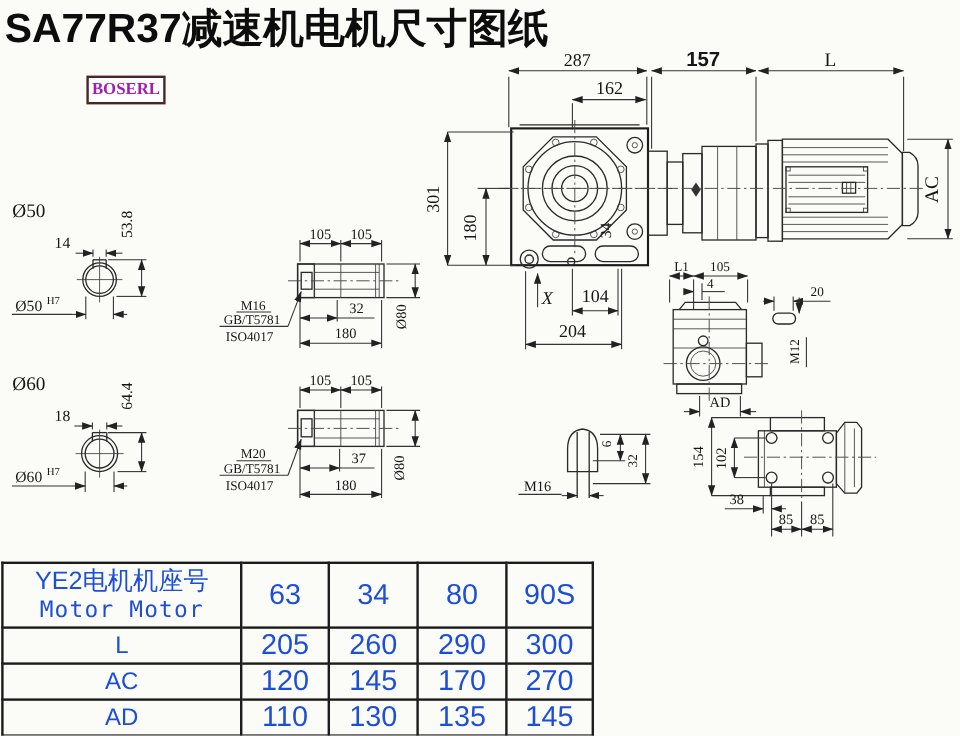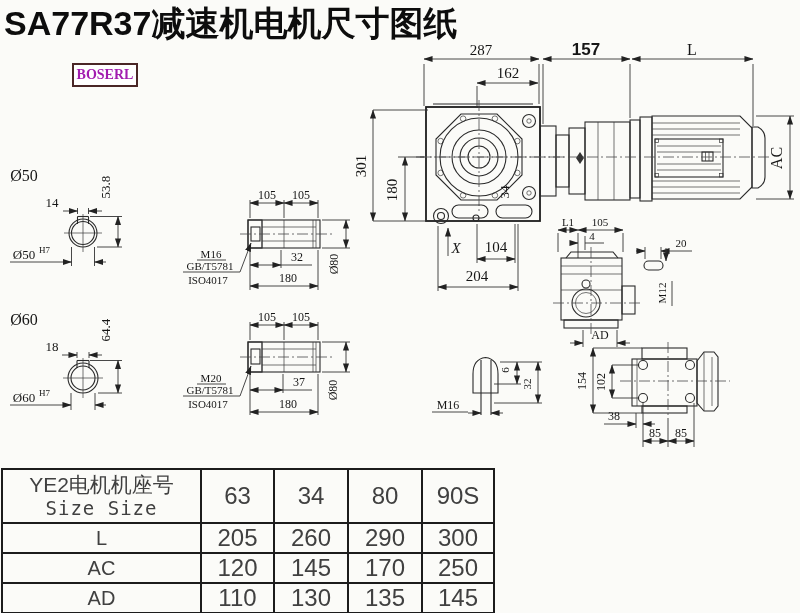--- a/index.html
+++ b/index.html
@@ -20,21 +20,21 @@
   svg text{fill:#161616;}
   svg .ts{font-family:"Liberation Serif",serif;font-size:13px;text-anchor:middle;}
   svg .ts11{font-family:"Liberation Serif",serif;font-size:11px;text-anchor:middle;}
   svg .ts12{font-family:"Liberation Serif",serif;font-size:12px;text-anchor:middle;}
   svg .ts15{font-family:"Liberation Serif",serif;font-size:15px;text-anchor:middle;}
   svg .ts16{font-family:"Liberation Serif",serif;font-size:16px;text-anchor:middle;}
   svg .tb{font-family:"Liberation Sans",sans-serif;font-weight:bold;font-size:17px;text-anchor:middle;}
   #dimtable{position:absolute;left:1px;top:468px;width:492px;height:140px;border-collapse:collapse;
             table-layout:fixed;background:transparent;}
   #dimtable td,#dimtable th{border:2px solid #1c1c1c;text-align:center;vertical-align:middle;
-            padding:0;color:#404040;font-weight:normal;}
+            padding:0;color:#1d4ed8;font-weight:normal;}
   #dimtable .hdrcn{font-size:21px;line-height:24px;font-family:"Liberation Sans",sans-serif;}
   #dimtable .hdren{font-size:19px;line-height:22px;font-family:"DejaVu Sans Mono",monospace;letter-spacing:1px;}
   #dimtable .num{font-size:24px;font-family:"Liberation Sans",sans-serif;}
   #dimtable .lbl{font-size:20px;font-family:"Liberation Sans",sans-serif;}
 </style>
 </head>
 <body>
 
 <div id="stage">
   <div id="title">SA77R37减速机电机尺寸图纸</div>
@@ -388,40 +388,40 @@
       <col style="width:199px">
         <col style="width:73px">
         <col style="width:74px">
         <col style="width:74px">
         <col style="width:72px">
     </colgroup>
     <tbody>
       <tr style="height:54px">
         <th>
           <div class="hdrcn">YE2电机机座号</div>
-          <div class="hdren">Size Size</div>
+          <div class="hdren">Motor Motor</div>
         </th>
         <th class="num">63</th>
         <th class="num">34</th>
         <th class="num">80</th>
         <th class="num">90S</th>
       </tr>
       <tr style="height:29px">
         <td class="lbl">L</td>
         <td class="num">205</td>
         <td class="num">260</td>
         <td class="num">290</td>
         <td class="num">300</td>
       </tr>
       <tr style="height:29px">
         <td class="lbl">AC</td>
         <td class="num">120</td>
         <td class="num">145</td>
         <td class="num">170</td>
-        <td class="num">250</td>
+        <td class="num">270</td>
       </tr>
       <tr style="height:29px">
         <td class="lbl">AD</td>
         <td class="num">110</td>
         <td class="num">130</td>
         <td class="num">135</td>
         <td class="num">145</td>
       </tr>
     </tbody>
   </table>

